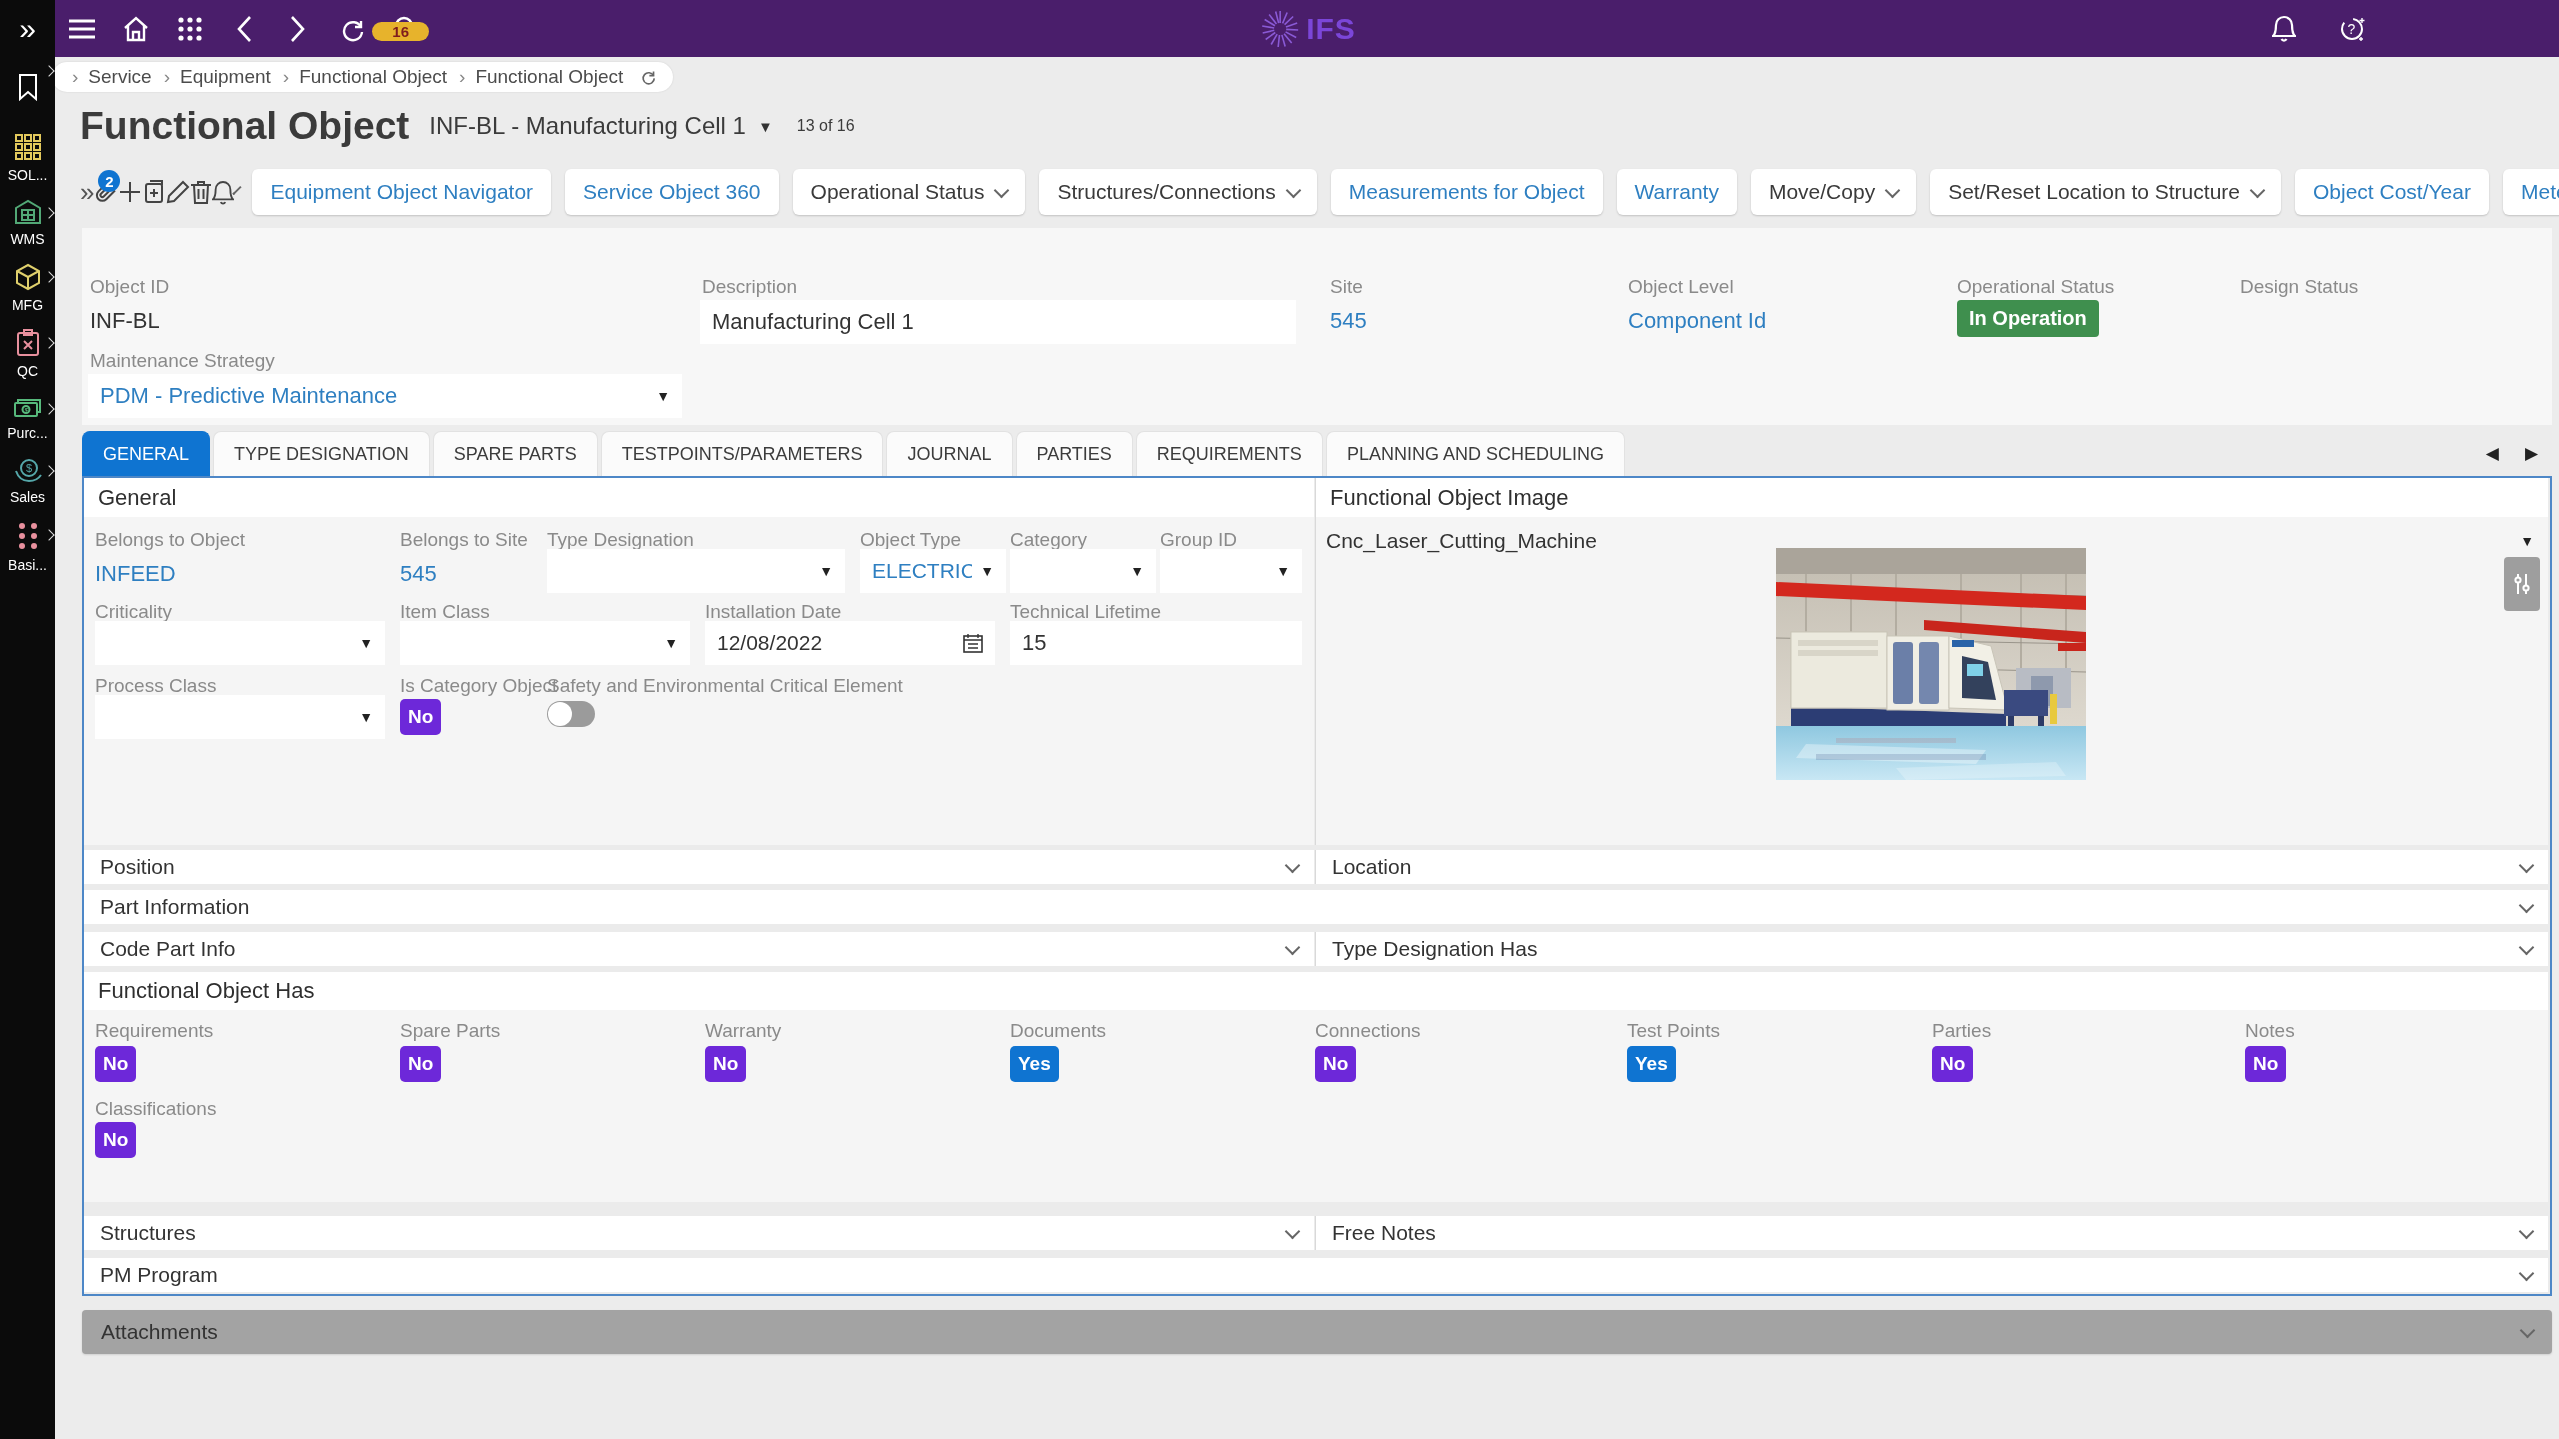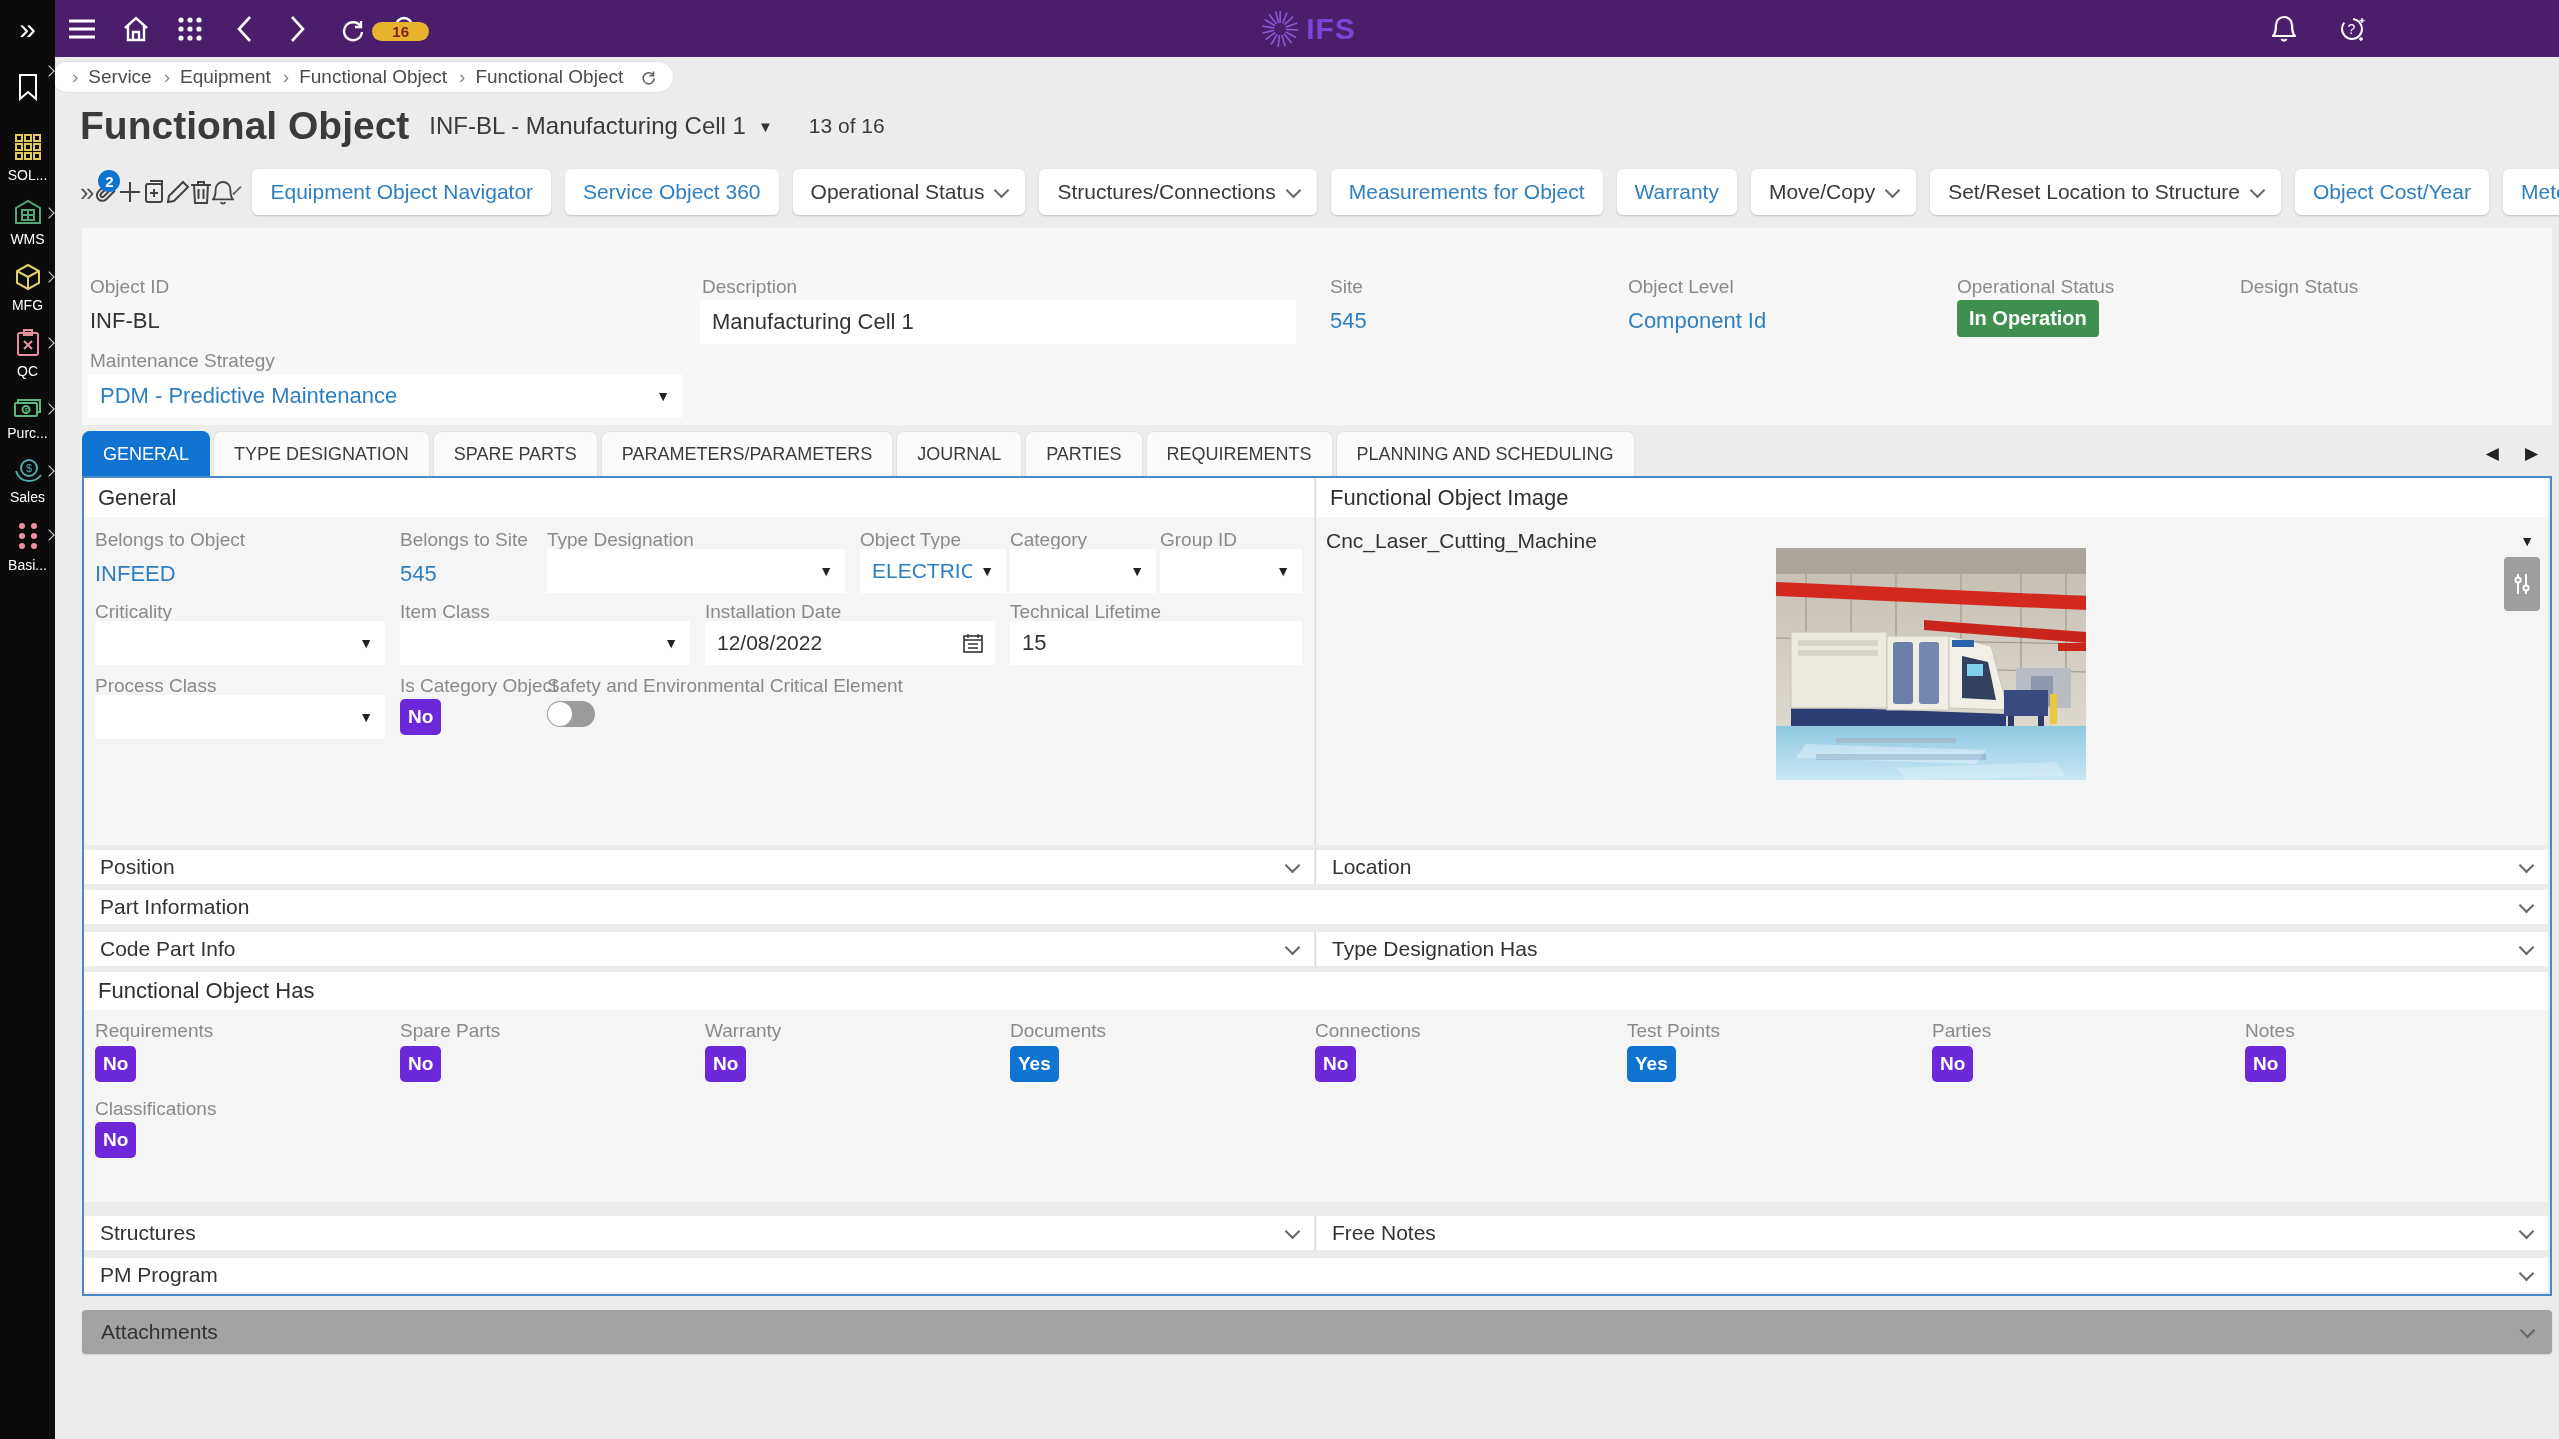--- a/index.html
+++ b/index.html
@@ -24,21 +24,21 @@
   .crumb-row{position:absolute;left:52px;top:57px;right:0;height:40px;display:flex;align-items:center;}
   .crumb-pill{background:#fff;border-radius:15px;height:30px;display:flex;align-items:center;padding:0 16px;gap:4px;
       box-shadow:0 0 2px rgba(0,0,0,.12);font-size:19px;color:#4c4c4c;}
   .crumb{cursor:pointer;padding:0 4px;}
   .crumb::before{content:"\203A";color:#888;margin-right:10px;}
   
   .title-row{position:absolute;left:80px;top:104px;display:flex;align-items:center;}
   .pg-title{font-size:39px;font-weight:bold;color:#3b3b3b;}
   .pg-record{font-size:24px;color:#3b3b3b;margin-left:20px;cursor:pointer;}
   .pg-caret{font-size:15px;color:#333;margin-left:12px;cursor:pointer;}
-  .pg-pager{font-size:21px;color:#3b3b3b;margin-left:36px;}
+  .pg-pager{font-size:16px;color:#3b3b3b;margin-left:24px;}
   .toolbar{position:absolute;left:80px;top:164px;right:10px;height:56px;display:flex;align-items:center;}
   .tool-ic{width:46px;height:46px;display:flex;align-items:center;justify-content:center;color:#4a4a4a;cursor:pointer;position:relative;}
   .clipbadge{position:absolute;top:1px;right:-2px;background:#0f74d1;color:#fff;border-radius:50%;width:22px;height:22px;
       font-size:15px;font-weight:bold;display:flex;align-items:center;justify-content:center;}
   .tb-btn{background:#fff;border-radius:6px;padding:0 18px;height:46px;display:inline-flex;align-items:center;
       margin-left:14px;font-size:21px;box-shadow:0 1px 2px rgba(0,0,0,.18);cursor:pointer;white-space:nowrap;}
   .tb-btn.link{color:#2e7fc1;} .tb-btn.menu{color:#3a3a3a;}
   .cv{display:inline-block;width:9px;height:9px;border-right:2px solid #666;border-bottom:2px solid #666;
       transform:rotate(45deg);margin-left:12px;margin-top:-4px;}
   
@@ -380,21 +380,21 @@
     <div class="inputbox" style="left:6px;top:146px;width:594px;color:#2e7fc1">
       <span>PDM - Predictive Maintenance</span>
       <span class="selcaret">▼</span>
     </div>
   </section>
 
   <div class="tabs">
     <span class="tab active">GENERAL</span>
     <span class="tab">TYPE DESIGNATION</span>
     <span class="tab">SPARE PARTS</span>
-    <span class="tab">PARAMETERS/PARAMETERS</span>
+    <span class="tab">TESTPOINTS/PARAMETERS</span>
     <span class="tab">JOURNAL</span>
     <span class="tab">PARTIES</span>
     <span class="tab">REQUIREMENTS</span>
     <span class="tab">PLANNING AND SCHEDULING</span>
     <div class="tab-arrows">
       <span>◀</span>
       <span>▶</span>
     </div>
   </div>
 

